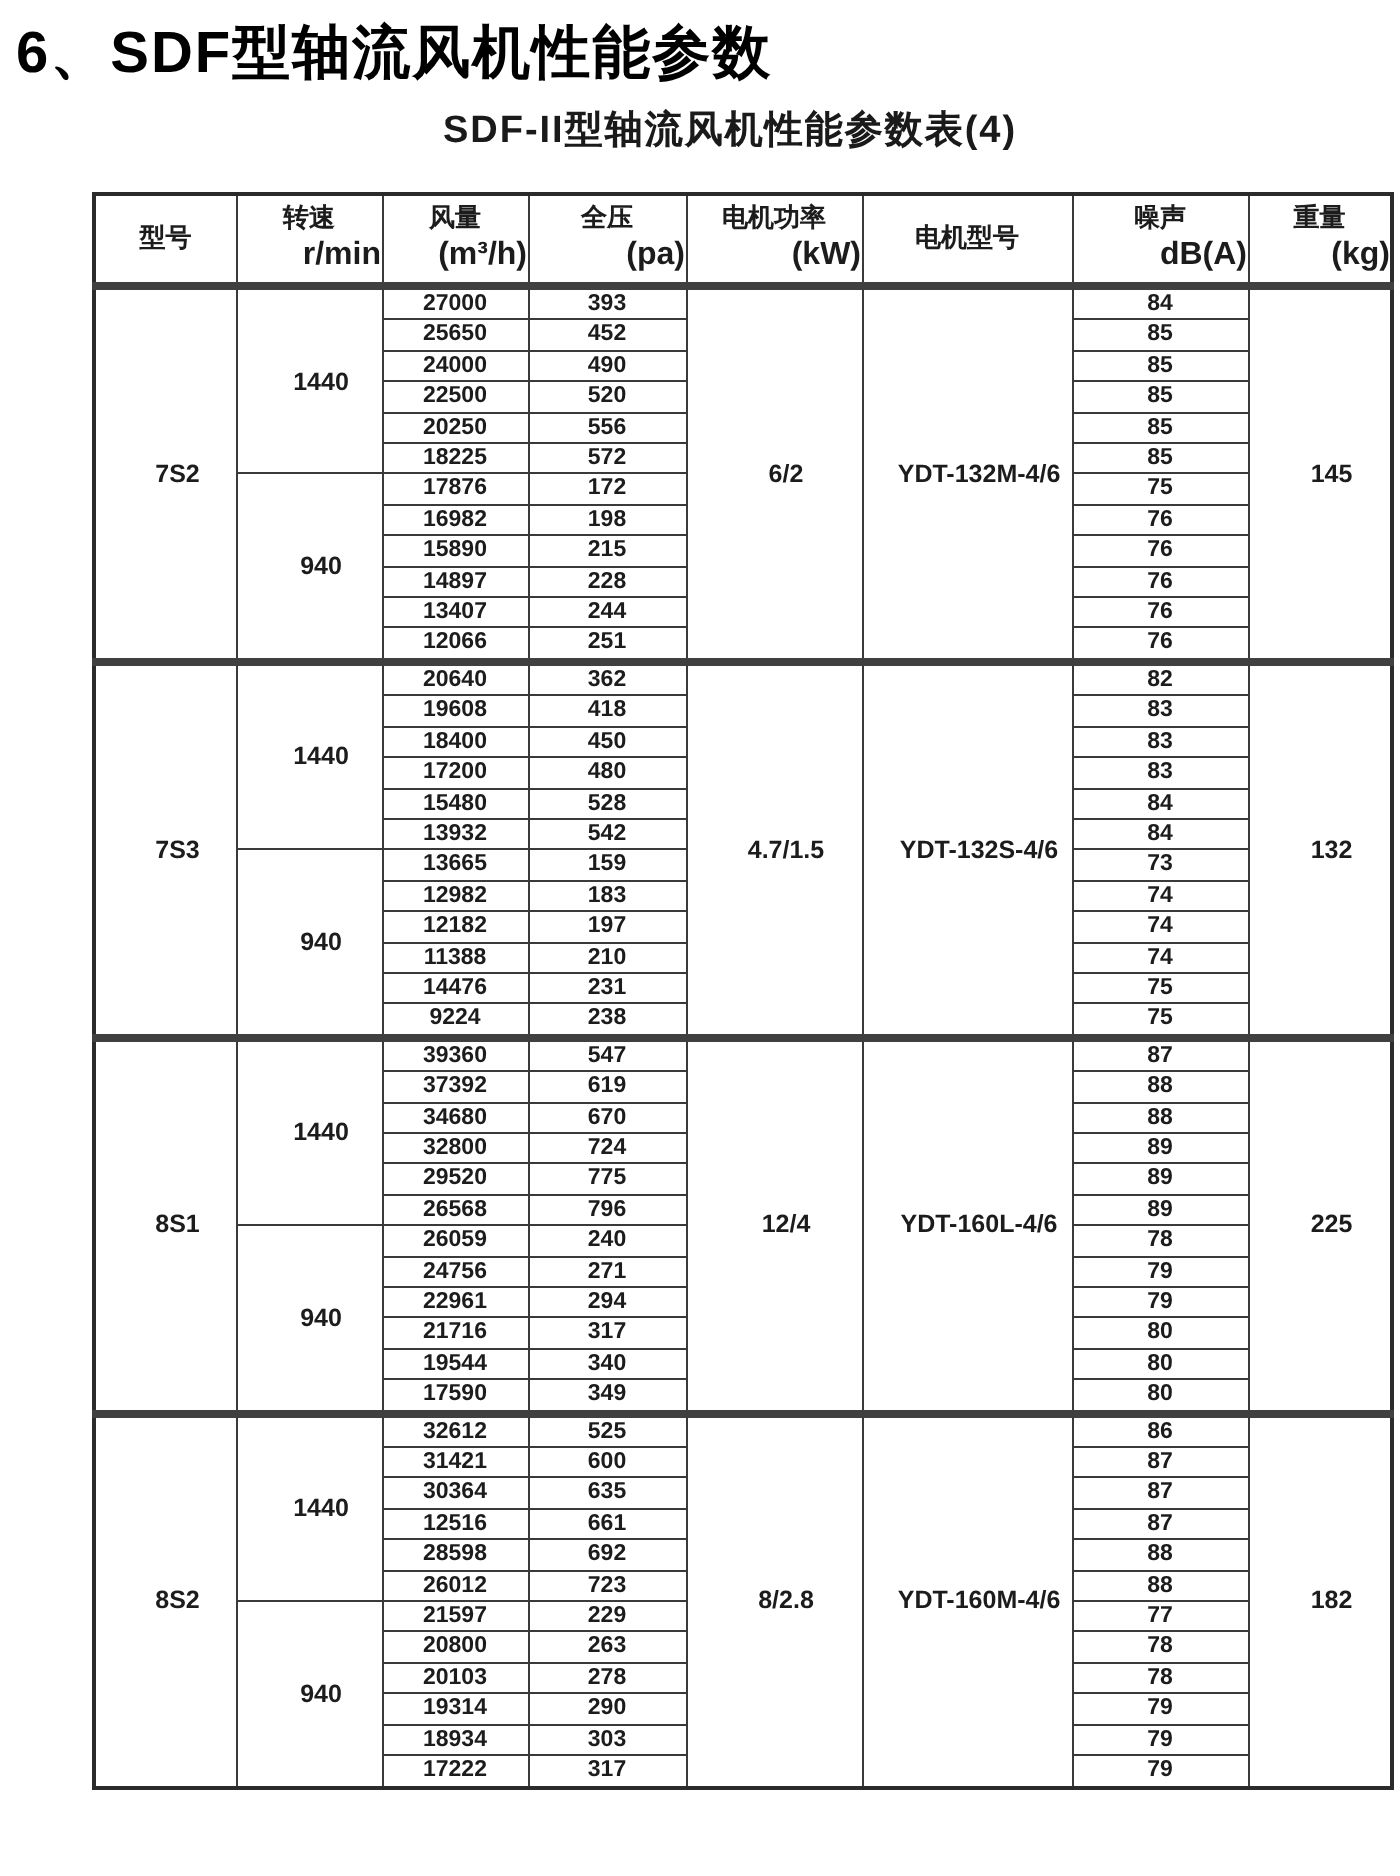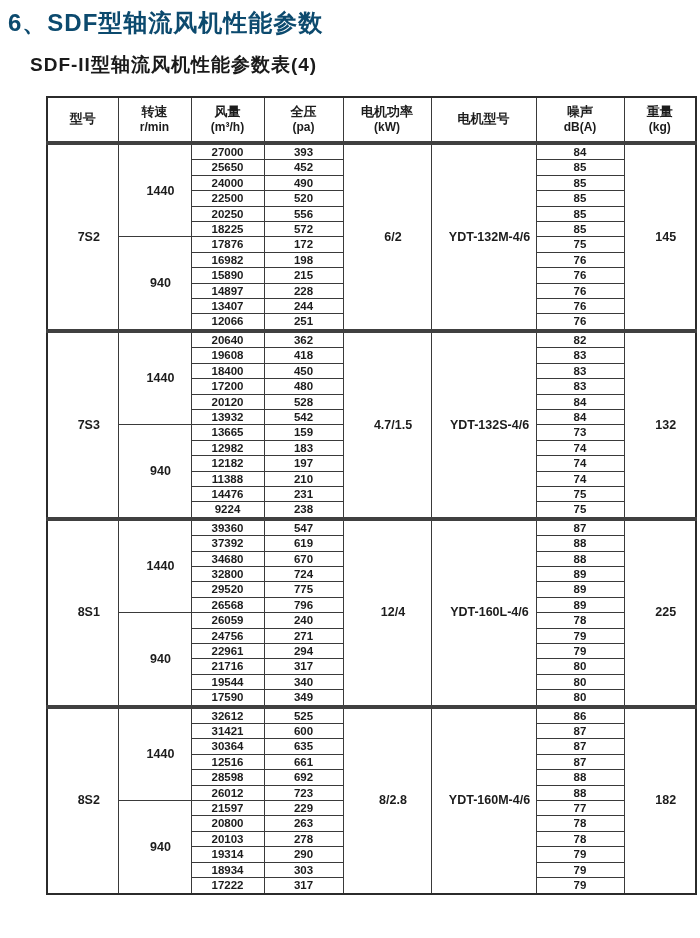--- a/index.html
+++ b/index.html
@@ -3,40 +3,40 @@
 <meta charset="utf-8">
 <style>
   html,body{margin:0;padding:0;}
   body{
     width:700px;height:938px;background:#ffffff;position:relative;
     font-family:"Liberation Sans","DejaVu Sans",sans-serif;color:#1c1c1c;
     overflow:hidden;
   }
   .heading{
     position:absolute;top:7px;left:8px;margin:0;
-    font-size:24px;font-weight:bold;letter-spacing:1px;color:#0c4a6e;
+    font-size:29px;font-weight:bold;letter-spacing:1px;color:#000000;
   }
   .subtitle{
     position:absolute;top:52px;left:0;width:700px;margin:0;
-    text-align:left;text-indent:30px;
+    text-align:center;text-indent:30px;
     font-size:19px;font-weight:bold;letter-spacing:1px;color:#1a1a1a;
   }
   table.perf{
     position:absolute;top:96px;left:46px;
     border-collapse:collapse;table-layout:fixed;width:649px;
     border:2px solid #2b2b2b;
   }
   th,td{
     border:1px solid #3a3a3a;text-align:center;vertical-align:middle;
     padding:0;font-weight:bold;color:#1c1c1c;
     overflow:hidden;white-space:nowrap;
   }
   thead tr{height:46px;}
   th{font-size:13px;line-height:1.25;border-bottom:2px solid #2b2b2b;}
-  th .sub{font-size:12px;font-weight:bold;}
+  th .sub{font-size:16px;font-weight:bold;text-align:right;}
   tbody td{font-size:11.5px;height:14.4px;line-height:14.4px;}
   tbody td.span-cell{font-size:12.5px;padding-left:12px;}
   tbody tr.group-start td{border-top:4px solid #404040;}
 </style>
 </head>
 <body>
 
 <h1 class="heading">6、SDF型轴流风机性能参数</h1>
 <h2 class="subtitle">SDF-II型轴流风机性能参数表(4)</h2>
 
@@ -171,21 +171,21 @@
         <td>18400</td>
         <td>450</td>
         <td>83</td>
       </tr>
       <tr>
         <td>17200</td>
         <td>480</td>
         <td>83</td>
       </tr>
       <tr>
-        <td>20120</td>
+        <td>15480</td>
         <td>528</td>
         <td>84</td>
       </tr>
       <tr>
         <td>13932</td>
         <td>542</td>
         <td>84</td>
       </tr>
       <tr>
         <td rowspan="6" class="span-cell">940</td>

